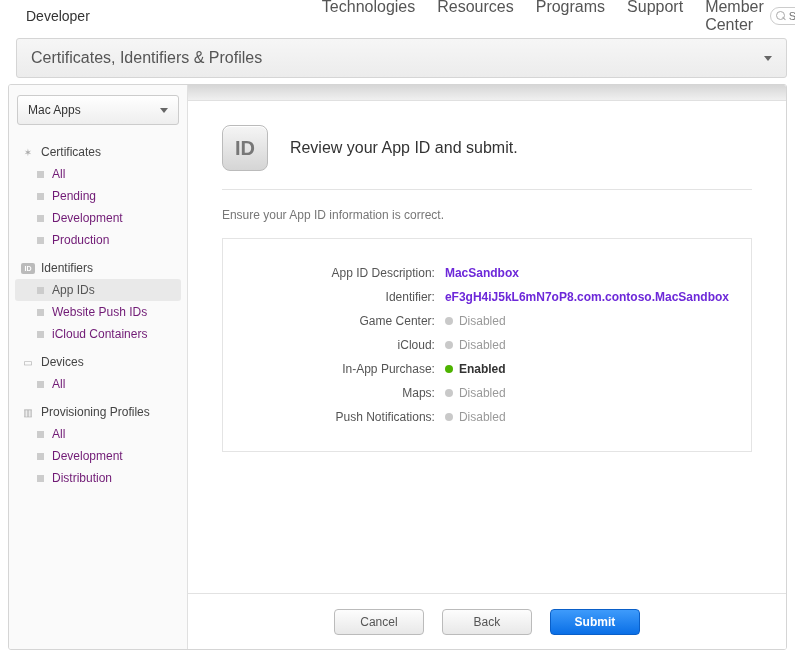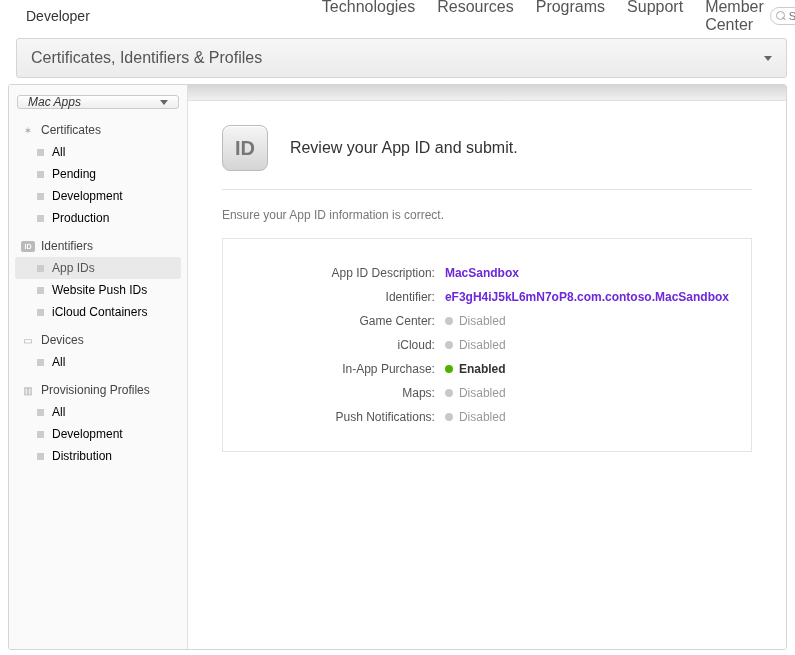--- a/index.html
+++ b/index.html
@@ -56,38 +56,38 @@
   
   .main {
     display: flex; margin: 6px 8px 8px 8px; height: 566px;
     border: 1px solid #d5d5d5; border-radius: 3px; overflow: hidden;
   }
   .sidebar {
     width: 192px; background: #fafafa; border-right: 1px solid #e0e0e0;
     padding: 8px 6px; display: flex; flex-direction: column;
   }
   .platform-select {
-    height: 14px; background: linear-gradient(#fff,#eee);
+    height: 30px; background: linear-gradient(#fff,#eee);
     border: 1px solid #ccc; border-radius: 3px;
     display: flex; align-items: center; justify-content: space-between;
-    padding: 0 10px; font-size: 12px; cursor: pointer; margin: 2px 2px 4px 2px; font-style: italic;
+    padding: 0 10px; font-size: 12px; cursor: pointer; margin: 2px 2px 10px 2px;
   }
   .side-section { margin-top: 6px; }
   .side-heading {
     display: flex; align-items: center; gap: 6px;
     font-size: 12px; color: #444; padding: 4px 6px; font-weight: 500;
   }
   .side-heading .hicon {
     width: 14px; height: 14px; display: inline-flex; align-items: center; justify-content: center;
     font-size: 10px; color: #aaa;
   }
   .side-items { list-style: none; }
   .side-items li {
     display: flex; align-items: center; gap: 8px;
-    padding: 4px 6px 4px 22px; color: #000000; font-size: 12px; cursor: pointer;
+    padding: 4px 6px 4px 22px; color: #701a75; font-size: 12px; cursor: pointer;
     border-radius: 3px;
   }
   .side-items li .dot {
     width: 7px; height: 7px; background: #ccc; display: inline-block;
   }
   .side-items li.active { background: #e9e9e9; color: #555; }
   .id-icon {
     width: 14px; height: 11px; background: #bbb; border-radius: 2px;
     display: inline-flex; align-items:center; justify-content:center;
     font-size: 7px; color: #fff; font-weight: bold;
@@ -313,14 +313,19 @@
         <div class="info-row">
           <div class="info-label">Push Notifications:</div>
           <div class="info-value normal">
             <span class="status-dot disabled"></span>
             <span class="status-text disabled">Disabled</span>
           </div>
         </div>
       </div>
     </div>
 
+    <div class="footer">
+      <button class="btn">Cancel</button>
+      <button class="btn">Back</button>
+      <button class="btn primary">Submit</button>
+    </div>
   </div>
 </div>
 
 </body></html>

